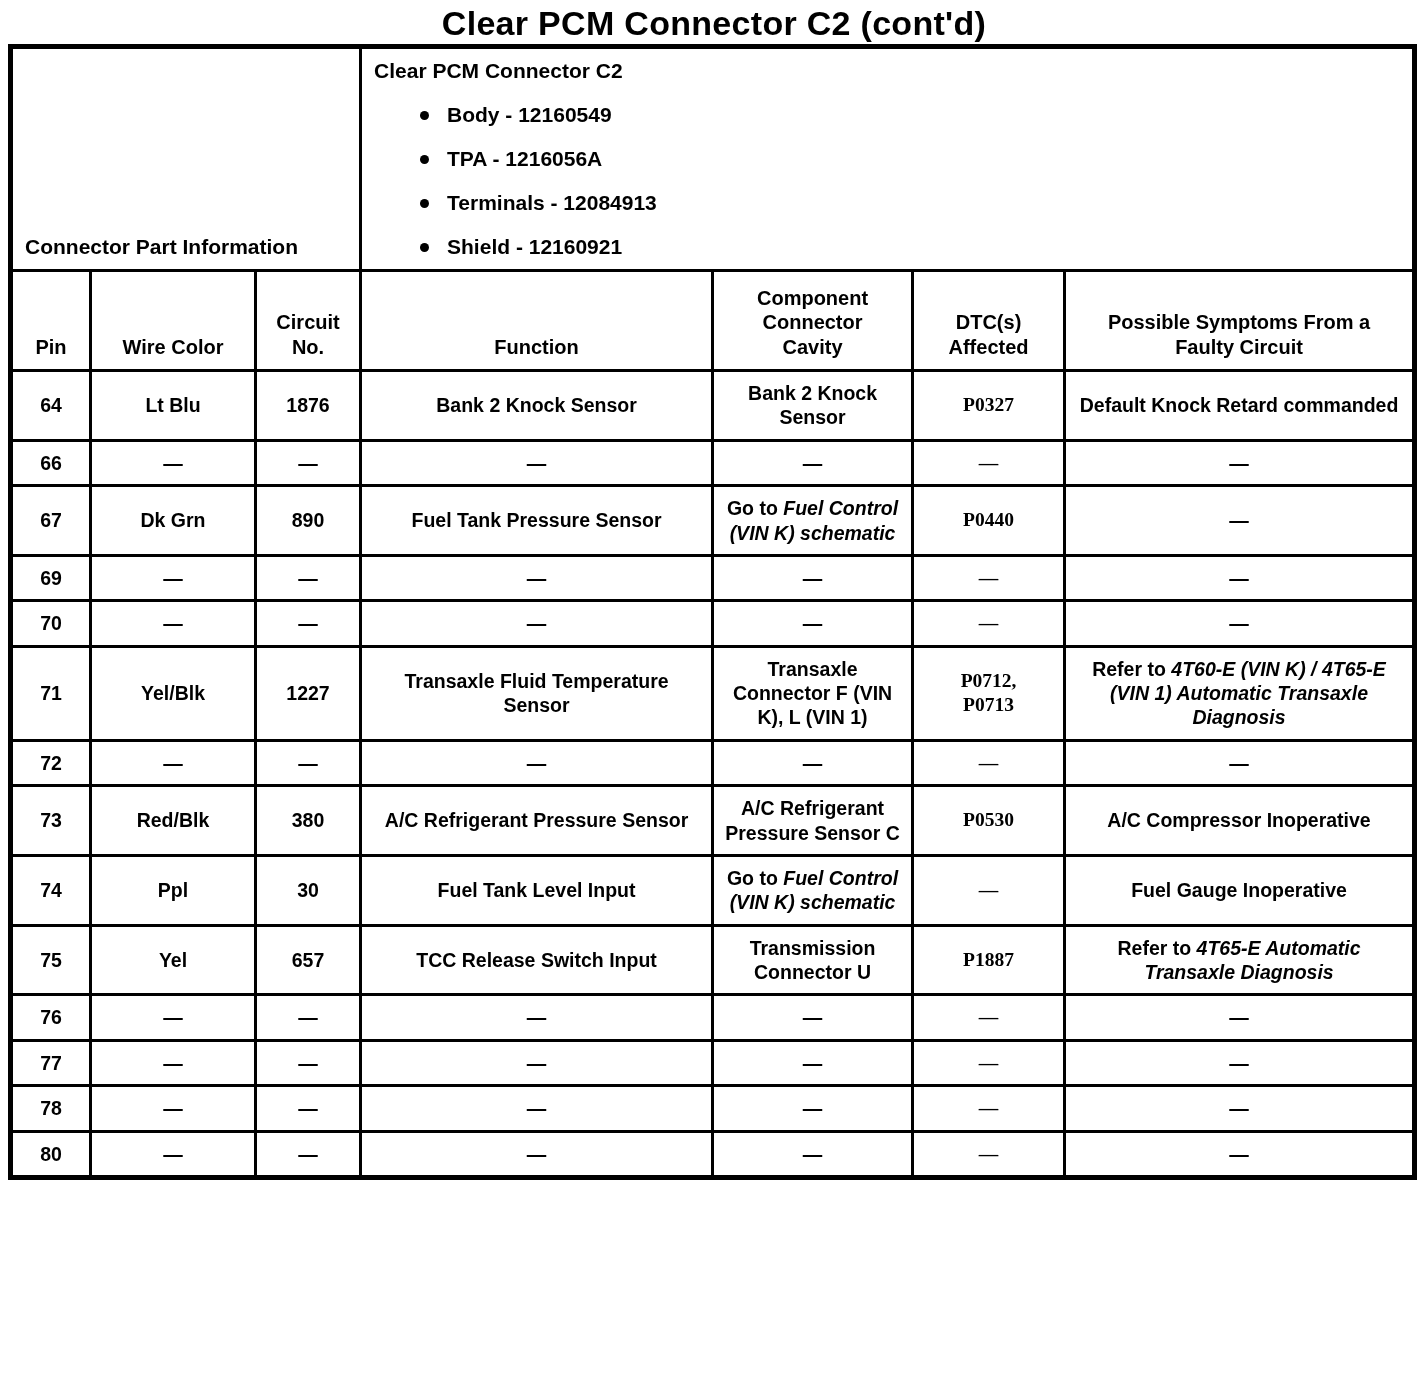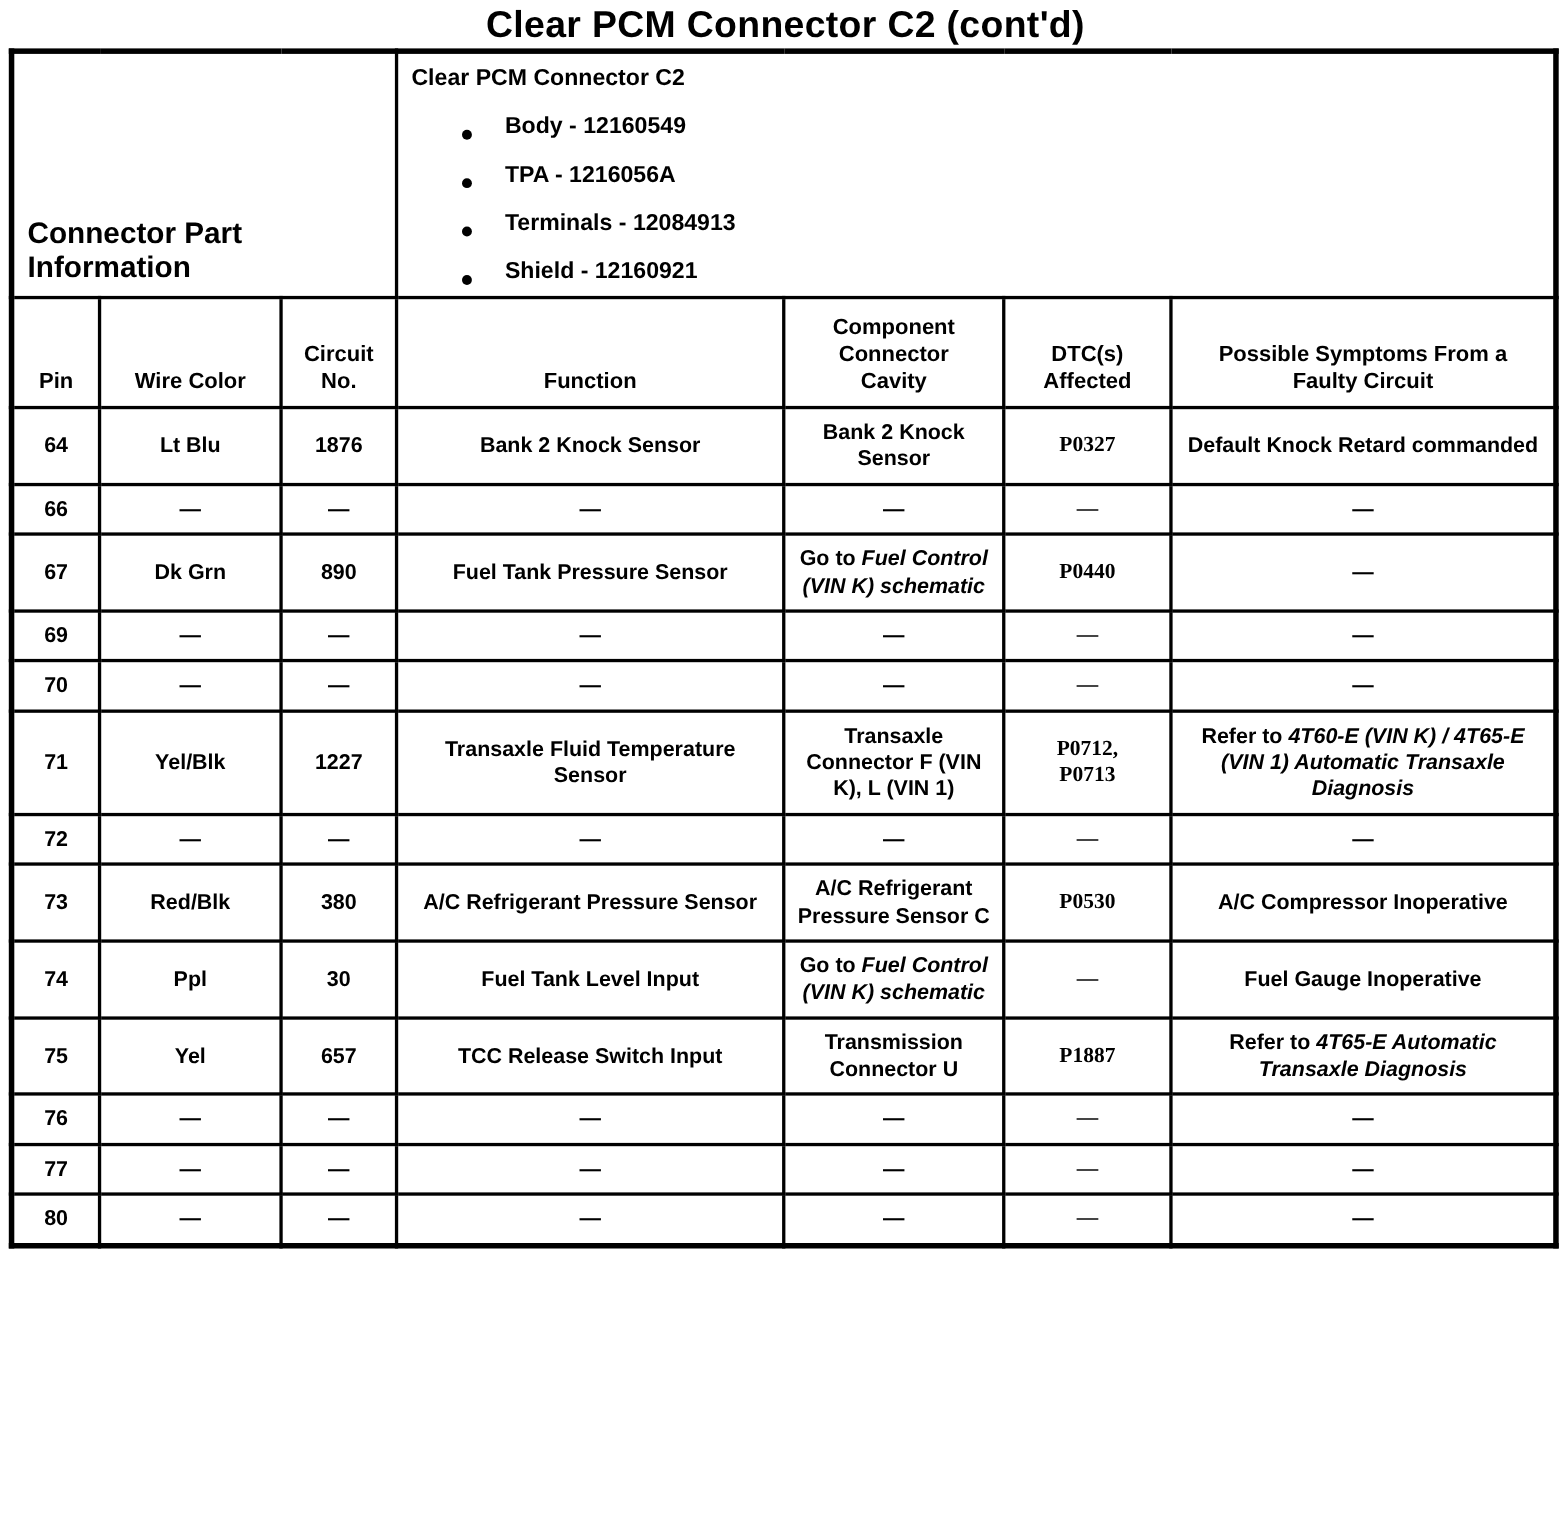--- a/index.html
+++ b/index.html
@@ -16,29 +16,29 @@
   }
   table.main-table {
     position:absolute; left:8px; top:44px; width:1404px;
     border-collapse:collapse; table-layout:fixed;
     border:5px solid #000;
   }
   table.main-table td { border:3px solid #000; }
   
   td.part-left {
     vertical-align:bottom; text-align:left;
-    padding:8px 12px 10px 12px; font-size:27px;
+    padding:8px 12px 10px 12px; font-size:21px;
     height:192px; border-bottom-width:5px;
   }
   td.part-right {
     vertical-align:top; text-align:left;
     padding:10px 12px; font-size:21px; border-bottom-width:5px;
   }
   .bullet-list { list-style:none; }
-  .bullet-item { display:flex; align-items:flex-end; margin:20px 0 0 46px;gap:12px; }
+  .bullet-item { display:flex; align-items:center; margin:20px 0 0 46px; }
   .bullet-dot {
     display:inline-block; width:9px; height:9px;
     background:#000; border-radius:50%; margin-right:18px; flex:0 0 auto;
   }
   
   td.head-cell {
     height:100px; vertical-align:bottom; text-align:center;
     font-size:20px; line-height:1.22; padding:6px 4px 10px 4px;
     white-space:pre-line; border-bottom-width:4px;
   }
@@ -228,20 +228,29 @@
   <tr>
     <td class="data">77</td>
     <td class="data">—</td>
     <td class="data">—</td>
     <td class="data">—</td>
     <td class="data"><span>—</span><span class="italic"></span></td>
     <td class="data dtc">—</td>
     <td class="data"><span>—</span><span class="italic"></span></td>
   </tr>
 
+  <tr>
+    <td class="data">78</td>
+    <td class="data">—</td>
+    <td class="data">—</td>
+    <td class="data">—</td>
+    <td class="data"><span>—</span><span class="italic"></span></td>
+    <td class="data dtc">—</td>
+    <td class="data"><span>—</span><span class="italic"></span></td>
+  </tr>
 
 
   <tr>
     <td class="data">80</td>
     <td class="data">—</td>
     <td class="data">—</td>
     <td class="data">—</td>
     <td class="data"><span>—</span><span class="italic"></span></td>
     <td class="data dtc">—</td>
     <td class="data"><span>—</span><span class="italic"></span></td>

